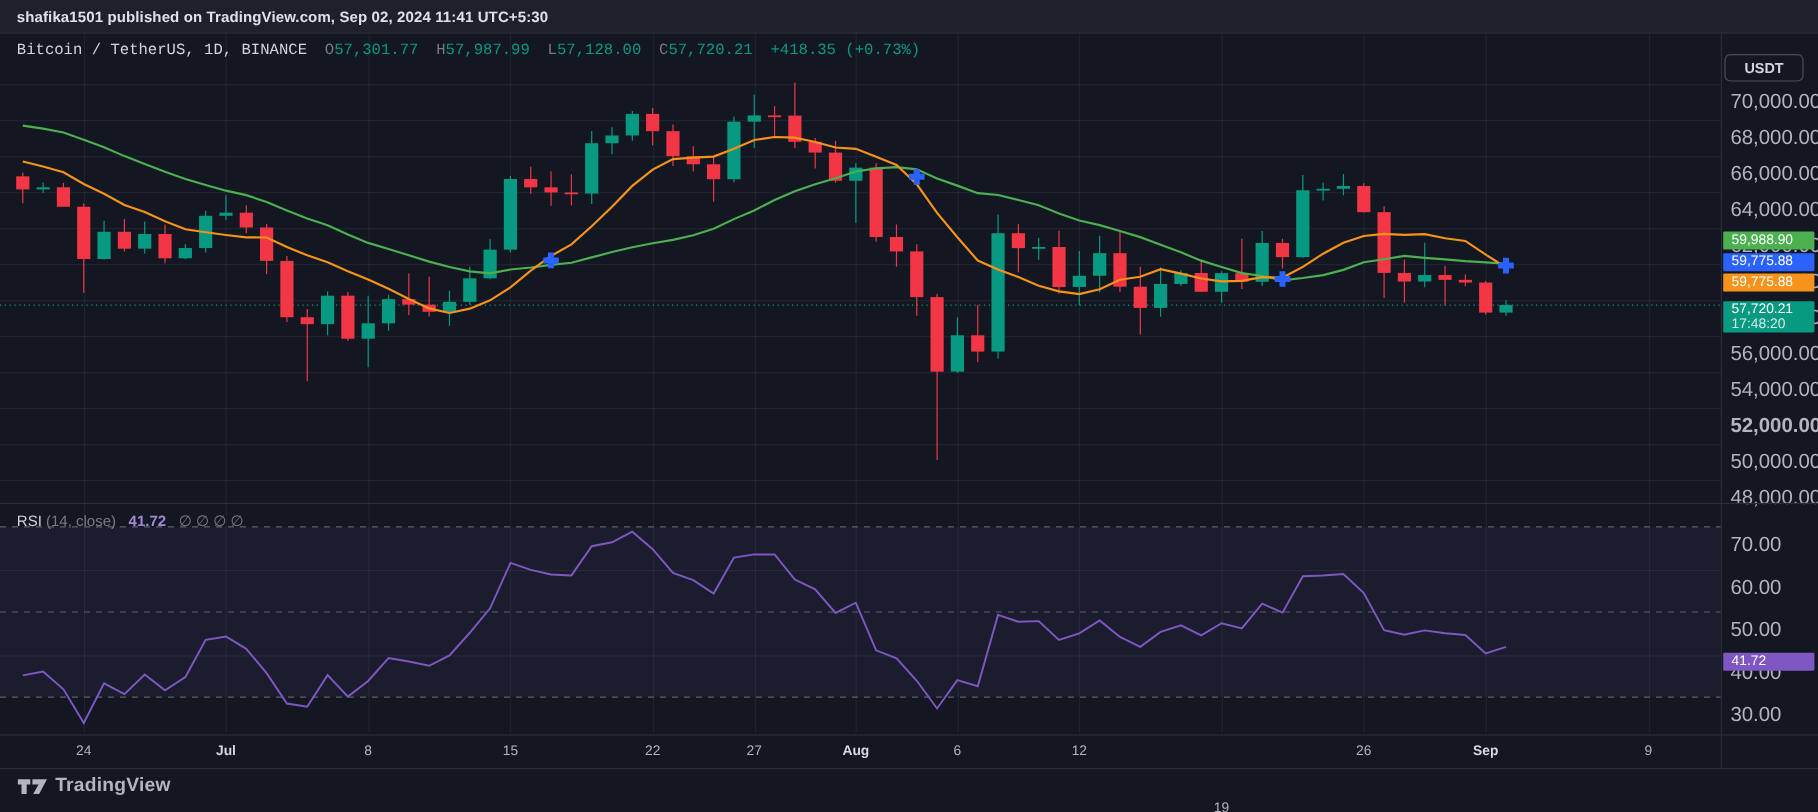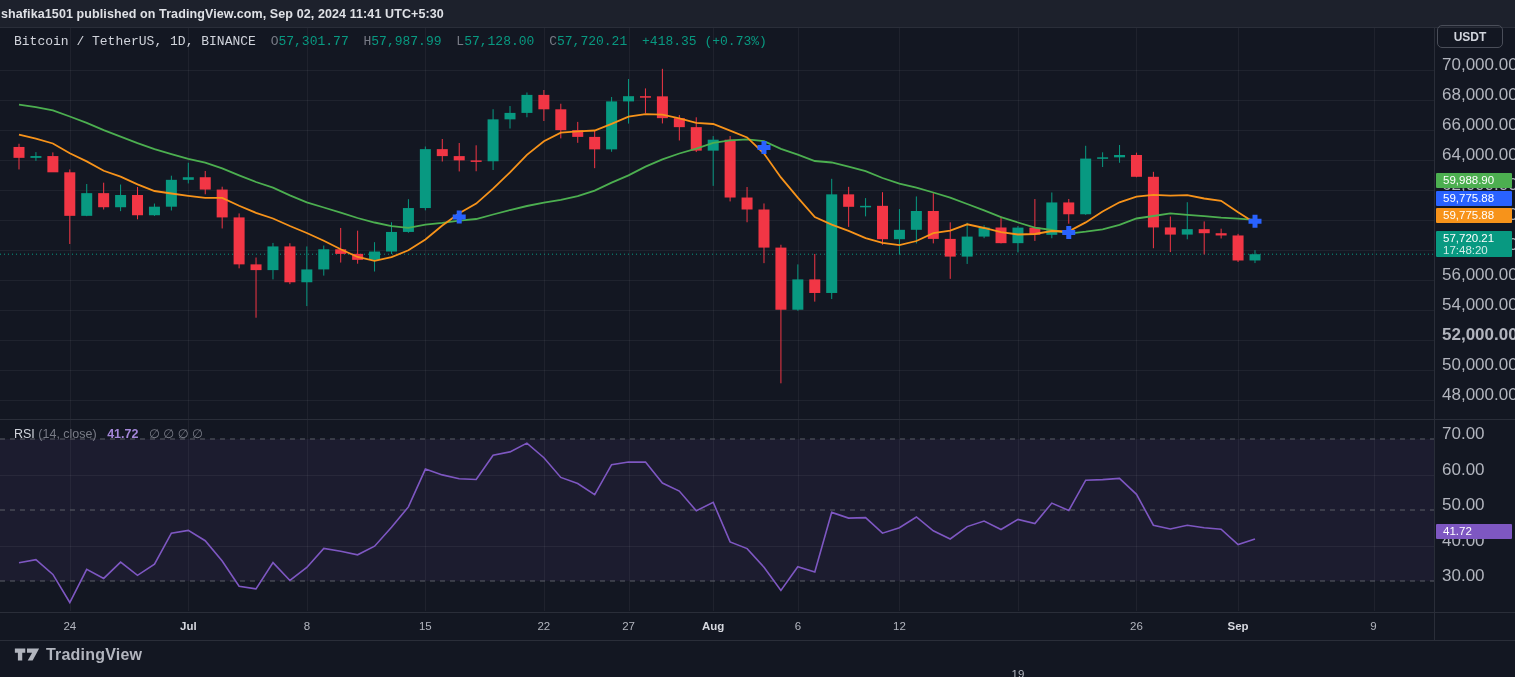--- a/index.html
+++ b/index.html
@@ -2,60 +2,60 @@
 <html><head>
 <meta charset="utf-8">
 <style>
   * { margin:0; padding:0; box-sizing:border-box; }
   html,body { width:1515px; height:677px; background:#131722; overflow:hidden;
     font-family:"Liberation Sans", sans-serif; }
   #stage { position:absolute; left:0; top:0; width:1515px; height:677px; background:#131722; }
 
   
   #topbar { position:absolute; left:0; top:0; width:1515px; height:28px; background:#1d212c;
-    border-bottom:1px solid #2a2e39; display:flex; align-items:center; padding-left:1px; }
+    border-bottom:1px solid #2a2e39; display:flex; align-items:center; padding-left:14px; }
   #topbar .attr { font-size:12.5px; font-weight:600; color:#dfe1e6; letter-spacing:.1px; }
 
   
   #chart-svg { position:absolute; left:0; top:0; }
 
   
   .legend { position:absolute; left:14px; font-size:13px; color:#d1d4dc; white-space:nowrap; cursor:default; }
   #sym-legend { top:34px;font-family:Liberation Mono, monospace; }
   #ma-legend { top:51px; }
   #rsi-legend { top:426px; font-size:12.5px; }
   .dim { color:#787b86; }
   .up { color:#089981; }
   .ma-v1 { color:#f7931a; font-weight:600; }
   .ma-v2 { color:#4caf50; font-weight:600; }
   .ma-v3 { color:#2962ff; font-weight:600; }
   .rsi-v { color:#a487d9; font-weight:600; }
   .sp { display:inline-block; width:7px; }
 
   
-  #axis-col { position:absolute; left:1434px; top:20px; width:81px; height:612px;padding-left:48px; }
+  #axis-col { position:absolute; left:1434px; top:40px; width:81px; height:612px;padding-left:48px; }
   #axis-sep { position:absolute; left:1434px; top:28px; width:1px; height:612px; background:#2a2e39; }
   .sep-h { position:absolute; left:0; width:1515px; height:1px; background:#2a2e39; }
   .tick { position:absolute; left:8px; color:#b2b5be; font-size:17px; white-space:nowrap; }
   .badge { position:absolute; left:2px; width:76px; color:#fff; font-size:11.5px; font-weight:500;
     text-align:left; padding:1px 0 0 7px; height:15px; line-height:13px; border-radius:1px; }
   #usdt-btn { position:absolute; left:3px; top:5px; width:66px; height:23px; border:1px solid #4a4e59;
     border-radius:5px; color:#d1d4dc; font-size:12px; font-weight:600; display:flex;
     align-items:center; justify-content:center; background:transparent; cursor:pointer; }
   #cur-badge { position:absolute; left:2px; width:76px; border-radius:1px; color:#fff;
     font-size:11.5px; font-weight:500; padding:1px 0 1px 7px; }
   #cur-badge .cd { color:rgba(255,255,255,.82); font-weight:400; }
 
   
   #time-axis { position:absolute; left:0; top:613px; width:1434px; height:27px; }
   .tlabel { position:absolute; top:7px; transform:translateX(-50%); color:#b2b5be; font-size:11.5px; }
   .tlabel.month { color:#d6d8df; font-weight:600; }
 
   
-  #branding { position:absolute; left:14px; top:646px; display:flex; gap:6px; cursor:pointer; }
+  #branding { position:absolute; left:14px; top:646px; display:flex; align-items:center; gap:6px; cursor:pointer; }
   #branding .bname { color:#b2b5be; font-size:16px; font-weight:700; letter-spacing:.2px; }
 </style>
 </head>
 <body>
 
 <div id="stage">
 
   <div id="topbar">
     <span class="attr">shafika1501 published on TradingView.com, Sep 02, 2024 11:41 UTC+5:30</span>
   </div>

